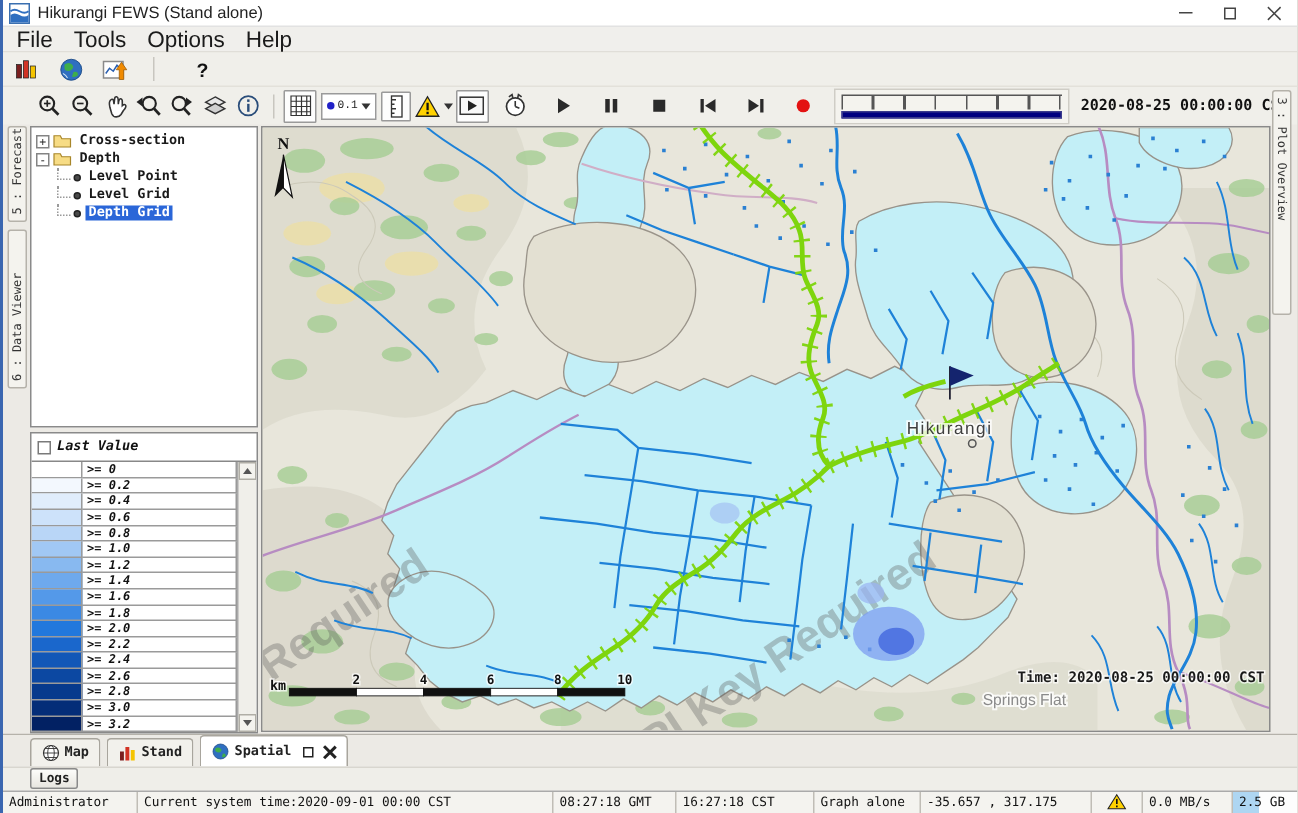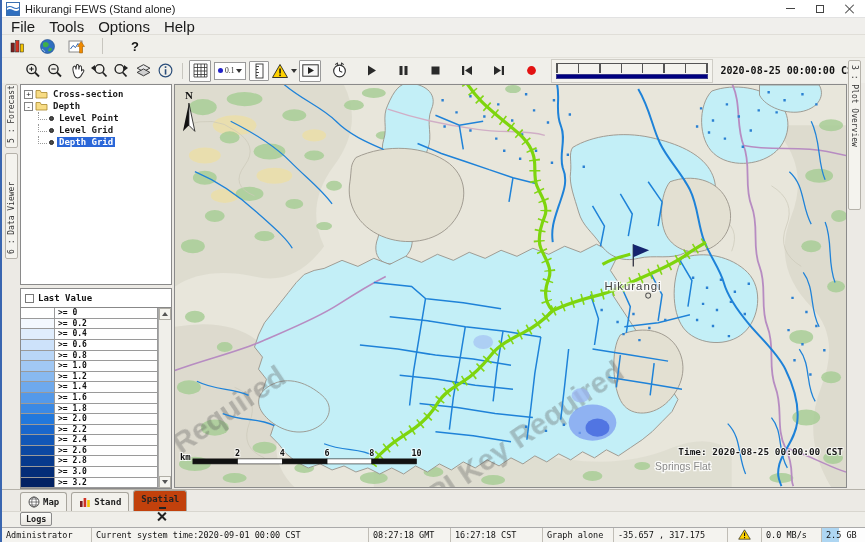--- a/index.html
+++ b/index.html
@@ -25,21 +25,21 @@
   .toolbar1{height:22px;display:flex;align-items:center;gap:8px;padding-left:4px;background:#f0efea;}
   .toolbar2{height:29px;display:flex;align-items:center;padding-left:20px;background:#f0efea;border-top:1px solid #e3e1da;}
   .sep{width:1px;height:16px;background:#c8c6bf;margin:0 6px;flex:0 0 auto;}
   .tbtn{width:22px;height:22px;display:flex;align-items:center;justify-content:center;flex:0 0 auto;}
   .tbtn2{width:20px;height:20px;display:flex;align-items:center;justify-content:center;flex:0 0 auto;}
   .boxed{border:1px solid #9a9a9a;background:#fdfdfd;border-radius:1px;}
   .help-q{font-size:13px;font-weight:bold;color:#111;margin-left:14px;}
   .dd-caret{width:0;height:0;border-left:3px solid transparent;border-right:3px solid transparent;border-top:4px solid #333;margin-left:2px;}
   .dot-dd{display:flex;align-items:center;height:18px;padding:0 3px;border:1px solid #9a9a9a;background:#fff;margin:0 3px;}
   .dot-dd .dot{width:5px;height:5px;border-radius:50%;background:#2222c8;margin-right:2px;}
-  .dot-dd .val{font-size:7.5px;font-family:Liberation Serif, serif;color:#222;}
+  .dot-dd .val{font-size:7.5px;font-family:Liberation Mono, monospace;color:#222;}
   .play-group{display:flex;align-items:center;gap:12px;margin-left:8px;}
   
   .timeline{flex:1;height:24px;margin:0 6px 0 10px;border:1px solid #cfcdc6;background:#f4f3ee;position:relative;padding:3px 4px 0 4px;}
   .tl-track{height:10px;border-top:1.5px solid #555;display:flex;justify-content:space-between;}
   .tl-tick{width:1.5px;height:9px;background:#555;}
   .tl-bar{height:5px;background:#000080;margin-top:1px;border:1px solid #3a3a8c;}
   .tb-date{font-family:"DejaVu Sans Mono",monospace;font-size:10px;font-weight:bold;color:#111;white-space:nowrap;padding:0 6px 0 2px;}
   
   .main{flex:1;display:flex;position:relative;background:#eceae5;}
   .ltabs{width:18px;display:flex;flex-direction:column;align-items:center;padding-top:0;}
@@ -58,41 +58,41 @@
   .trow{display:flex;align-items:center;height:12px;white-space:nowrap;}
   .expander{width:9px;height:9px;border:1px solid #848484;background:#fff;font-size:8px;line-height:7px;text-align:center;
             font-weight:normal;margin-right:2px;flex:0 0 auto;font-family:"Liberation Sans",sans-serif;}
   .folder{margin-right:3px;flex:0 0 auto;display:flex;}
   .conn{display:inline-block;width:9px;height:8px;border-left:1px dotted #9a9a9a;border-bottom:1px dotted #9a9a9a;margin:0 2px 4px 14px;flex:0 0 auto;}
   .bullet{width:5px;height:5px;border-radius:50%;background:#4a4a4a;border:1px solid #222;margin-right:3px;flex:0 0 auto;}
   .tlabel{padding:0 2px;}
   .tlabel.sel{background:#2a66d8;color:#fff;}
   
   .legend{flex:1;margin-top:3px;background:#fff;border:1px solid #8a8a8a;display:flex;flex-direction:column;overflow:hidden;
-          font-family:"DejaVu Sans Mono",monospace;}
+          font-family:"DejaVu Sans Mono",monospace;font-style:italic;}
   .leg-head{height:18px;display:flex;align-items:center;padding-left:4px;flex:0 0 auto;}
   .cb{width:9px;height:9px;border:1px solid #7a7a7a;background:#fff;margin-right:4px;}
   .leg-title{font-size:9px;font-weight:bold;color:#111;}
   .leg-body{flex:1;display:flex;border-top:1px solid #888;overflow:hidden;}
   .leg-rows{flex:1;overflow:hidden;}
   .leg-row{display:flex;height:10.6px;}
   .leg-sw{width:34px;border-right:1px solid #9a9a9a;border-bottom:1px solid #9a9a9a;flex:0 0 auto;}
   .leg-lab{flex:1;border-bottom:1px solid #9a9a9a;border-right:1px solid #9a9a9a;font-size:8px;line-height:10px;padding-left:3px;color:#111;font-weight:bold;}
   .leg-scroll{width:13px;background:#f0efea;border-left:1px solid #aaa;display:flex;flex-direction:column;justify-content:space-between;flex:0 0 auto;}
   .sbtn{height:12px;background:#f4f3ee;border:1px solid #b0aea6;display:flex;align-items:center;justify-content:center;}
   .tri-up{width:0;height:0;border-left:3px solid transparent;border-right:3px solid transparent;border-bottom:4px solid #555;}
   .tri-dn{width:0;height:0;border-left:3px solid transparent;border-right:3px solid transparent;border-top:4px solid #555;}
   
   .map{flex:1;border:1px solid #8a8a8a;margin:1px 0;background:#e8e6db;overflow:hidden;}
   .map svg{display:block;width:100%;height:100%;}
   
   .btabs{height:22px;background:#eceae5;border-top:1px solid #b5b2aa;display:flex;align-items:flex-end;padding-left:18px;gap:4px;}
   .btab{display:flex;align-items:center;gap:3px;height:19px;padding:0 7px;border:1px solid #a8a59d;border-bottom:none;
         border-radius:3px 3px 0 0;background:#f2f1ec;font-family:"DejaVu Sans Mono",monospace;font-size:9px;font-weight:bold;color:#222;}
-  .btab.active{background:#c2410c;height:21px;flex-direction:column;}
+  .btab.active{background:#ffffff;height:21px;}
   .mini-max{width:7px;height:7px;border:1px solid #222;margin-left:5px;}
   .mini-close{position:relative;width:9px;height:9px;margin-left:3px;}
   .mini-close::before,.mini-close::after{content:"";position:absolute;left:4px;top:-1px;width:1.6px;height:11px;background:#222;}
   .mini-close::before{transform:rotate(45deg);} .mini-close::after{transform:rotate(-45deg);}
   
   .logsrow{height:17px;background:#efeee9;display:flex;align-items:center;padding-left:18px;border-top:1px solid #d8d6cf;}
   .logsbtn{height:14px;padding:0 5px;border:1px solid #8a8a8a;border-radius:2px;background:linear-gradient(#fcfcfa,#e8e6e0);
            font-family:"DejaVu Sans Mono",monospace;font-size:8.5px;font-weight:bold;color:#222;display:flex;align-items:center;}
   
   .statusbar{height:17px;background:#f4f3ef;border-top:1px solid #aaa;display:flex;font-family:"DejaVu Sans Mono",monospace;

